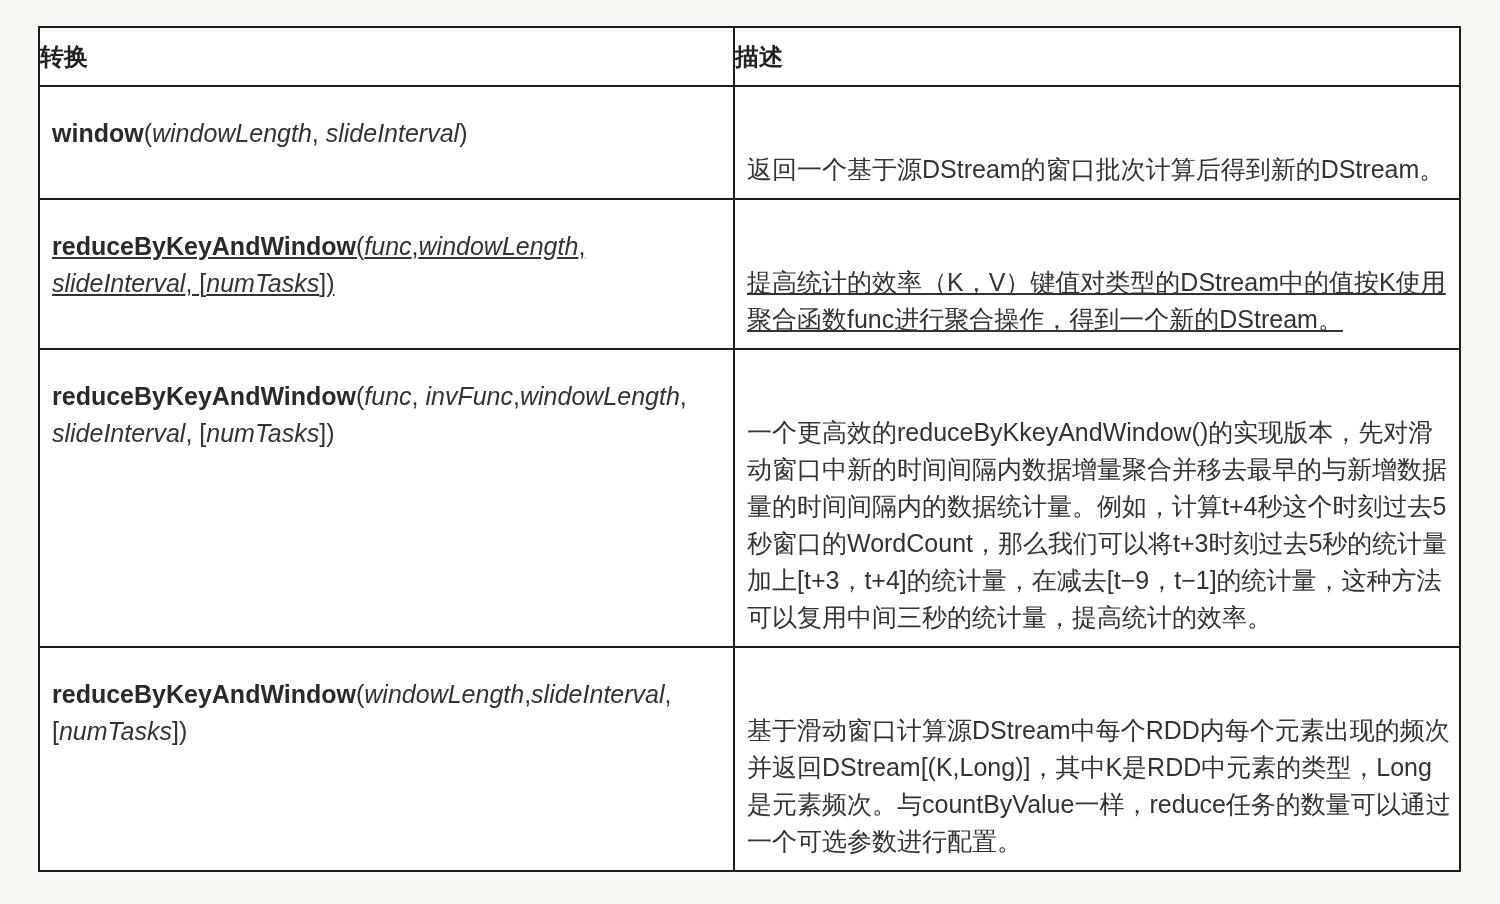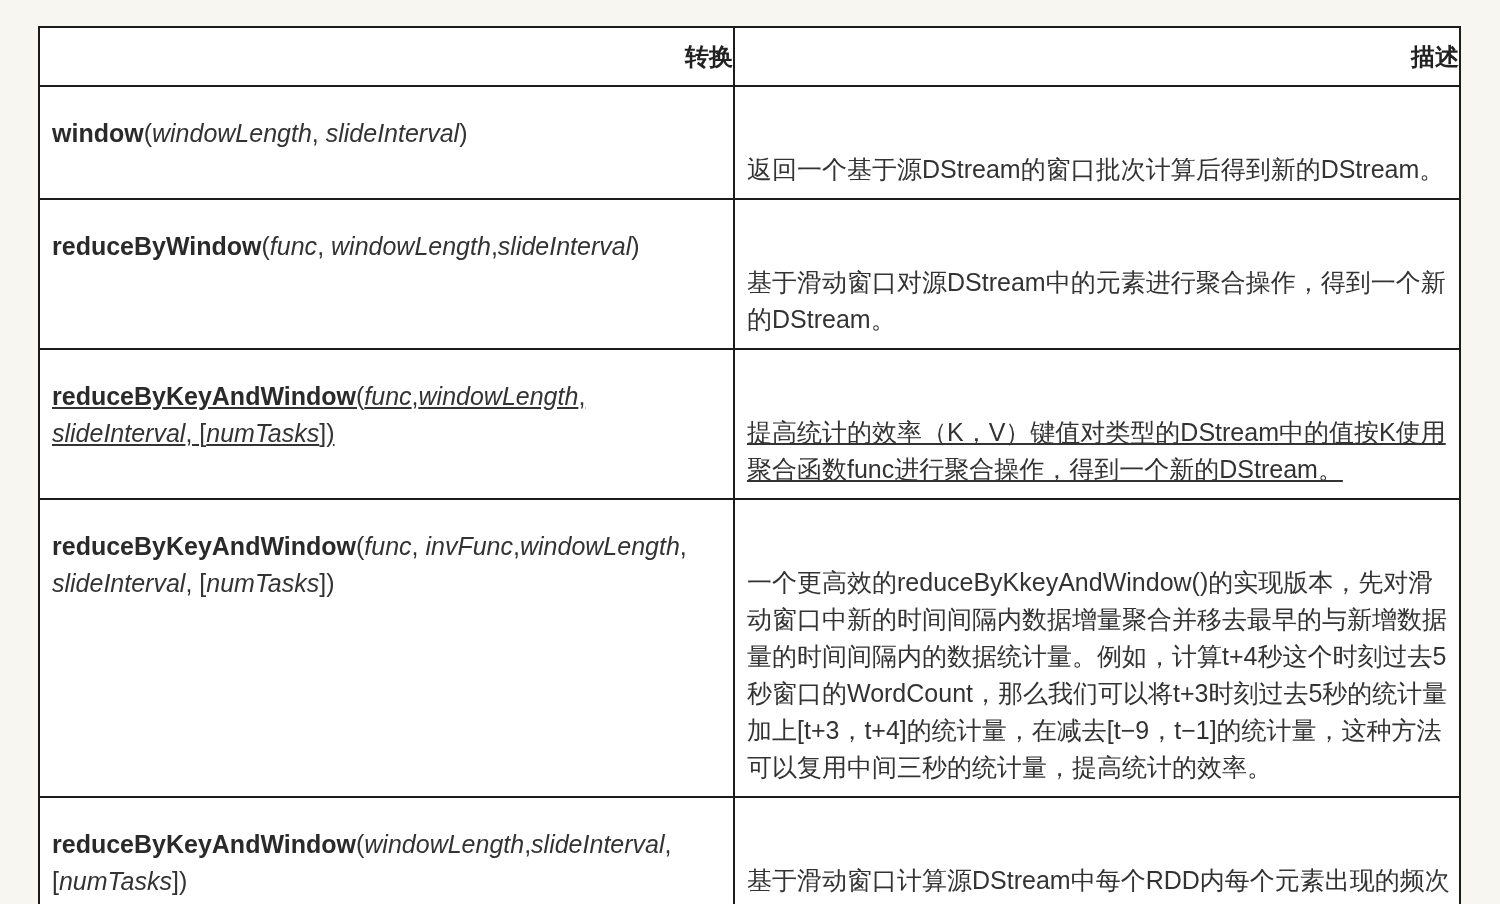--- a/index.html
+++ b/index.html
@@ -29,21 +29,21 @@
       vertical-align: top;
       font-size: 25px;
       line-height: 37px;
       padding: 0;
     }
     table.ops col.c1 { width: 695px; }
     table.ops col.c2 { width: 726px; }
     table.ops th {
       height: 57px;
       font-weight: bold;
-      text-align: right;
+      text-align: left;
       vertical-align: middle;
       font-size: 24px;
       color: #222222;
     }
     .cell-inner {
       padding: 28px 12px 10px 12px;
     }
     .cell-inner.desc {
       padding-left: 12px;
       padding-right: 8px;
@@ -83,28 +83,20 @@
   </thead>
   <tbody id="ops-body">
     <tr class="r1">
       <td>
           <div class="cell-inner sig"><span class="fn">window</span><span class="punct">(</span><span class="arg">windowLength</span><span class="punct">, </span><span class="arg">slideInterval</span><span class="punct">)</span></div>
         </td>
       <td>
           <div class="cell-inner desc">返回一个基于源DStream的窗口批次计算后得到新的DStream。</div>
         </td>
     </tr>
-    <tr class="r3">
-      <td>
-          <div class="cell-inner sig"><span class="fn">reduceByWindow</span><span class="punct">(</span><span class="arg">func</span><span class="punct">, </span><span class="arg">windowLength</span><span class="punct">,</span><span class="arg">slideInterval</span><span class="punct">)</span></div>
-        </td>
-      <td>
-          <div class="cell-inner desc">基于滑动窗口对源DStream中的元素进行聚合操作，得到一个新的DStream。</div>
-        </td>
-    </tr>
     <tr class="r4">
       <td>
           <div class="cell-inner sig"><span class="fn">reduceByKeyAndWindow</span><span class="punct">(</span><span class="arg">func</span><span class="punct">,</span><span class="arg">windowLength</span><span class="punct">, </span><span class="arg">slideInterval</span><span class="punct">, [</span><span class="arg">numTasks</span><span class="punct">])</span></div>
         </td>
       <td>
           <div class="cell-inner desc">提高统计的效率（K，V）键值对类型的DStream中的值按K使用聚合函数func进行聚合操作，得到一个新的DStream。</div>
         </td>
     </tr>
     <tr class="r5">
       <td>

